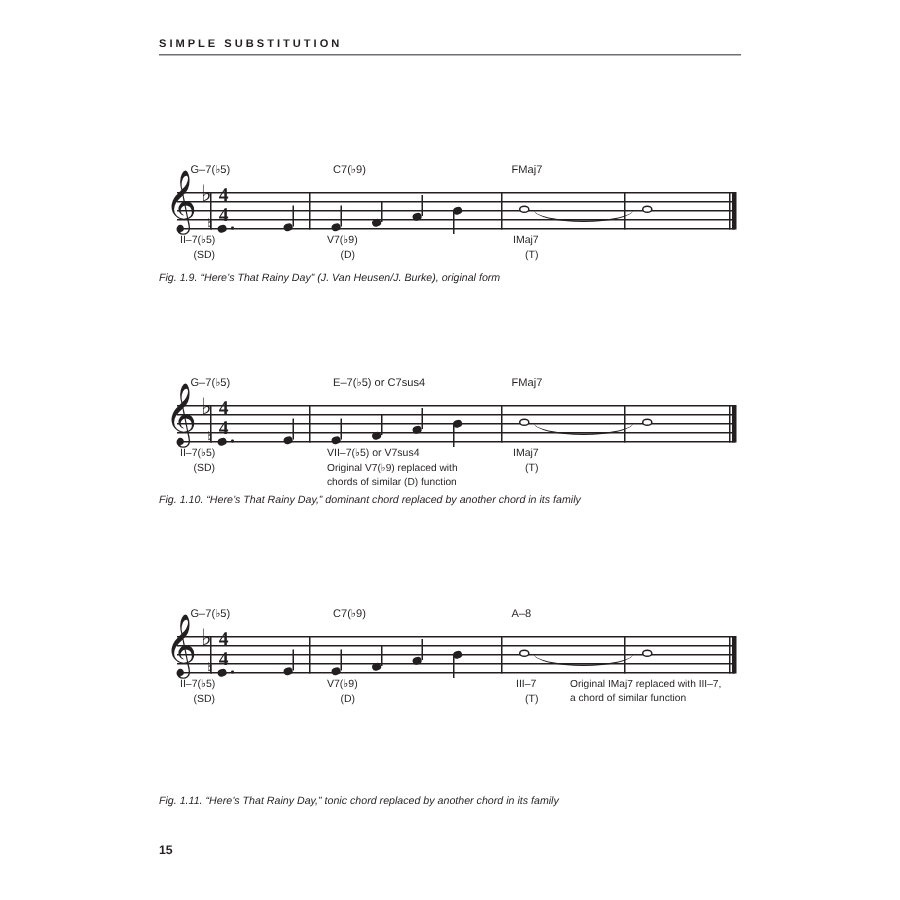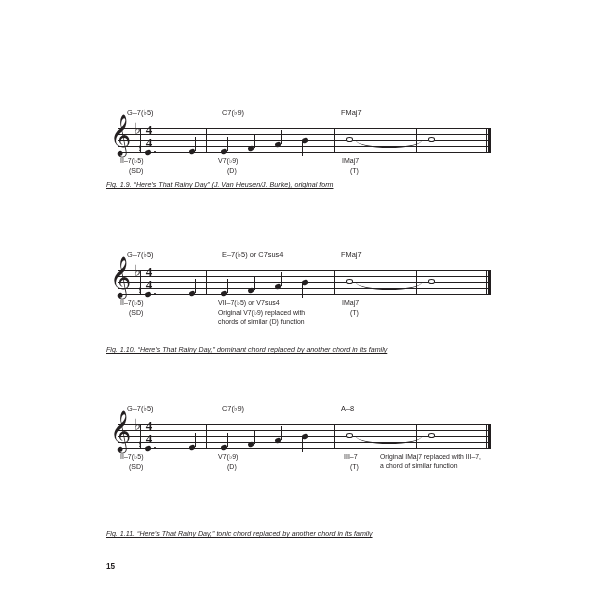--- a/index.html
+++ b/index.html
@@ -216,38 +216,41 @@
 
   
   .caption {
     position: absolute;
     left: 106px;
     font-size: 7.1px;
     font-style: italic;
     line-height: 10px;
     color: #231f20;
     white-space: nowrap;
-    text-decoration: underline;
   }
 
   
   .folio {
     position: absolute;
     left: 106px;
     top: 562px;
     font-size: 8.2px;
     font-weight: bold;
     color: #231f20;
   }
 </style>
 </head>
 <body>
 
 <div class="page">
 
+  <div class="runhead-wrap">
+    <div class="runhead">SIMPLE SUBSTITUTION</div>
+    <div class="runhead-rule"></div>
+  </div>
 
 
   <div class="example ex1">
     <div class="sys">
 
       <div class="chord" style="left:127px; top:0px;">G–7(♭5)</div>
       <div class="chord" style="left:222px; top:0px;">C7(♭9)</div>
       <div class="chord" style="left:341px; top:0px;">FMaj7</div>
 
       <div class="staff">
@@ -373,21 +376,21 @@
       </div>
       <div class="note-text" style="left:218px; top:58px;">Original V7(♭9) replaced with</div>
       <div class="note-text" style="left:218px; top:67px;">chords of similar (D) function</div>
 
       <div class="analysis" style="left:342px; top:48px;">
         <span class="fn">IMaj7</span>
         <span class="fn" style="padding-left:8px;">(T)</span>
       </div>
     </div>
 
-    <div class="caption" style="top:95px;">Fig. 1.10. “Here’s That Rainy Day,” dominant chord replaced by another chord in its family</div>
+    <div class="caption" style="top:78px;">Fig. 1.10. “Here’s That Rainy Day,” dominant chord replaced by another chord in its family</div>
   </div>
 
   <div class="example ex3">
     <div class="sys">
 
       <div class="chord" style="left:127px; top:0px;">G–7(♭5)</div>
       <div class="chord" style="left:222px; top:0px;">C7(♭9)</div>
       <div class="chord" style="left:341px; top:0px;">A–8</div>
 
       <div class="staff">

